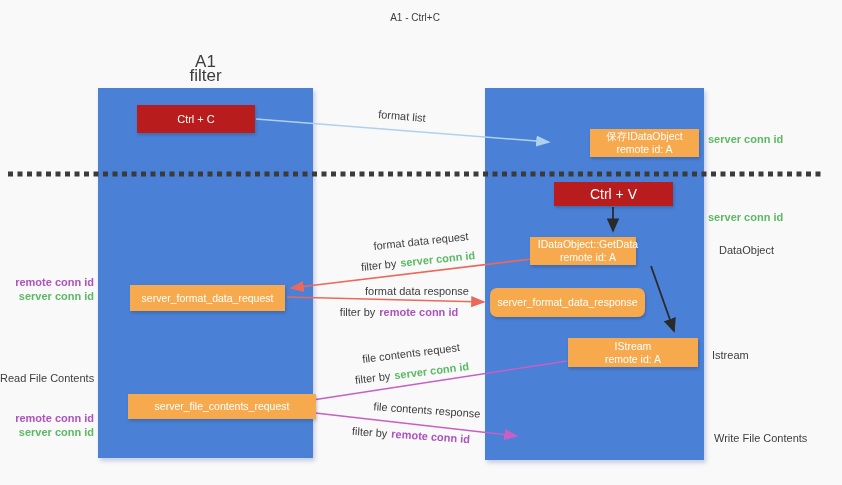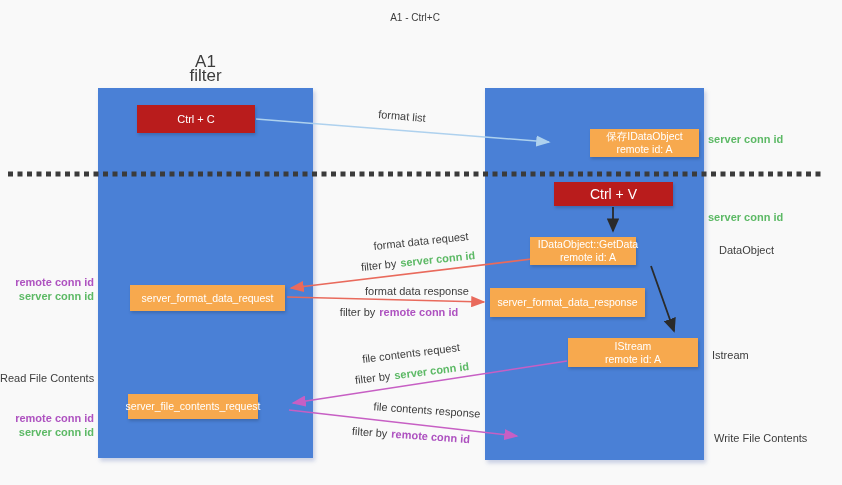--- a/index.html
+++ b/index.html
@@ -103,30 +103,30 @@
 
   <div class="box orange" style="left:530px; top:237px; width:106px; height:28px;padding-left:10px;">
     <div>IDataObject::GetData</div>
     <div>remote id: A</div>
   </div>
 
   <div class="box orange" style="left:130px; top:277px; width:155px; height:26px;margin-top:8px;">
     <div>server_format_data_request</div>
   </div>
 
-  <div class="box orange" style="left:490px; top:288px; width:155px; height:29px;">
+  <div class="box orange" style="left:490px; top:288px; width:155px; height:29px;border-radius:7px;">
     <div>server_format_data_response</div>
   </div>
 
   <div class="box orange" style="left:568px; top:338px; width:130px; height:29px;">
     <div>IStream</div>
     <div>remote id: A</div>
   </div>
 
-  <div class="box orange" style="left:128px; top:394px; width:130px; height:25px;">
+  <div class="box orange" style="left:128px; top:394px; width:188px; height:25px;">
     <div>server_file_contents_request</div>
   </div>
 
 
   <div class="lbl ctr" style="left:402px; top:116px; transform:translate(-50%,-50%) rotate(5deg);">format list</div>
 
   <div class="lbl ctr" style="left:421px; top:241px; transform:translate(-50%,-50%) rotate(-6deg);">format data request</div>
 
   <div class="lbl ctr filter-pair" style="left:418px; top:261px; transform:translate(-50%,-50%) rotate(-6deg);">
     <span class="fb">filter by</span><span class="grn">server conn id</span>

